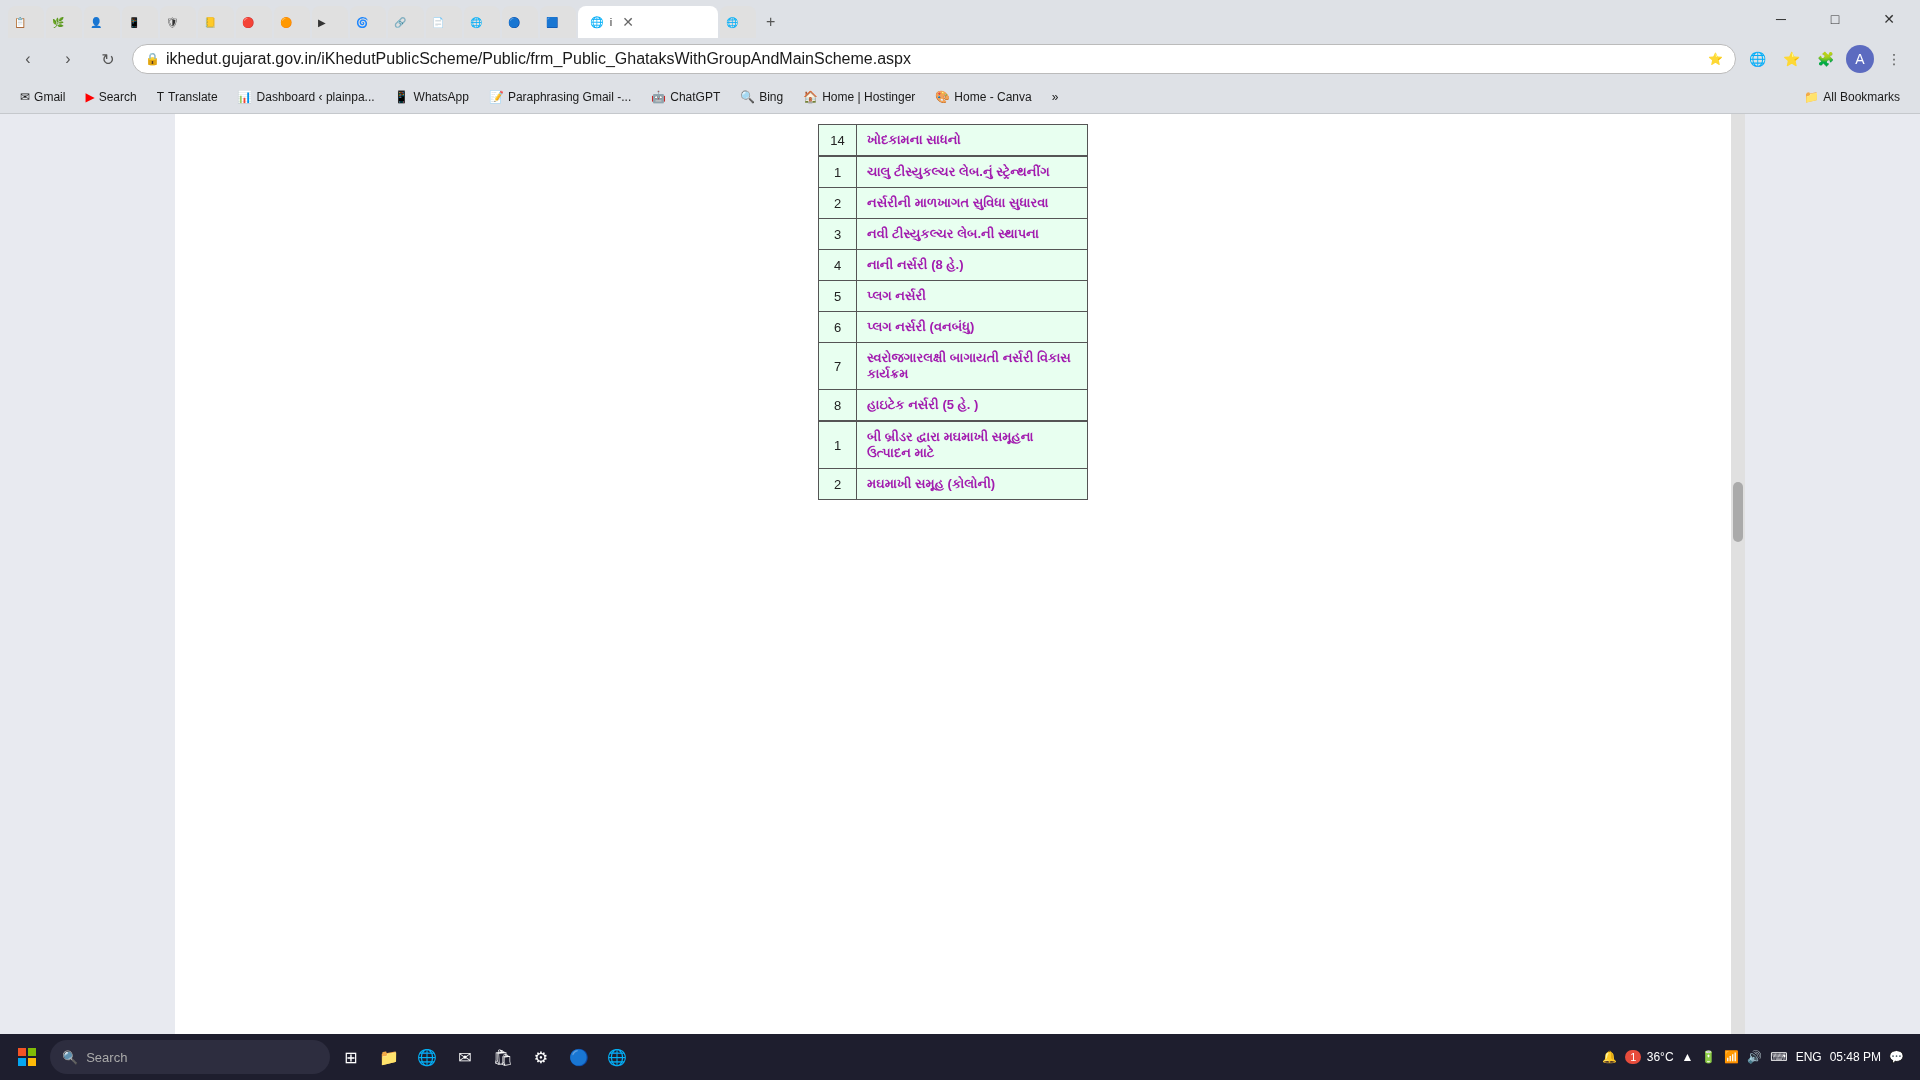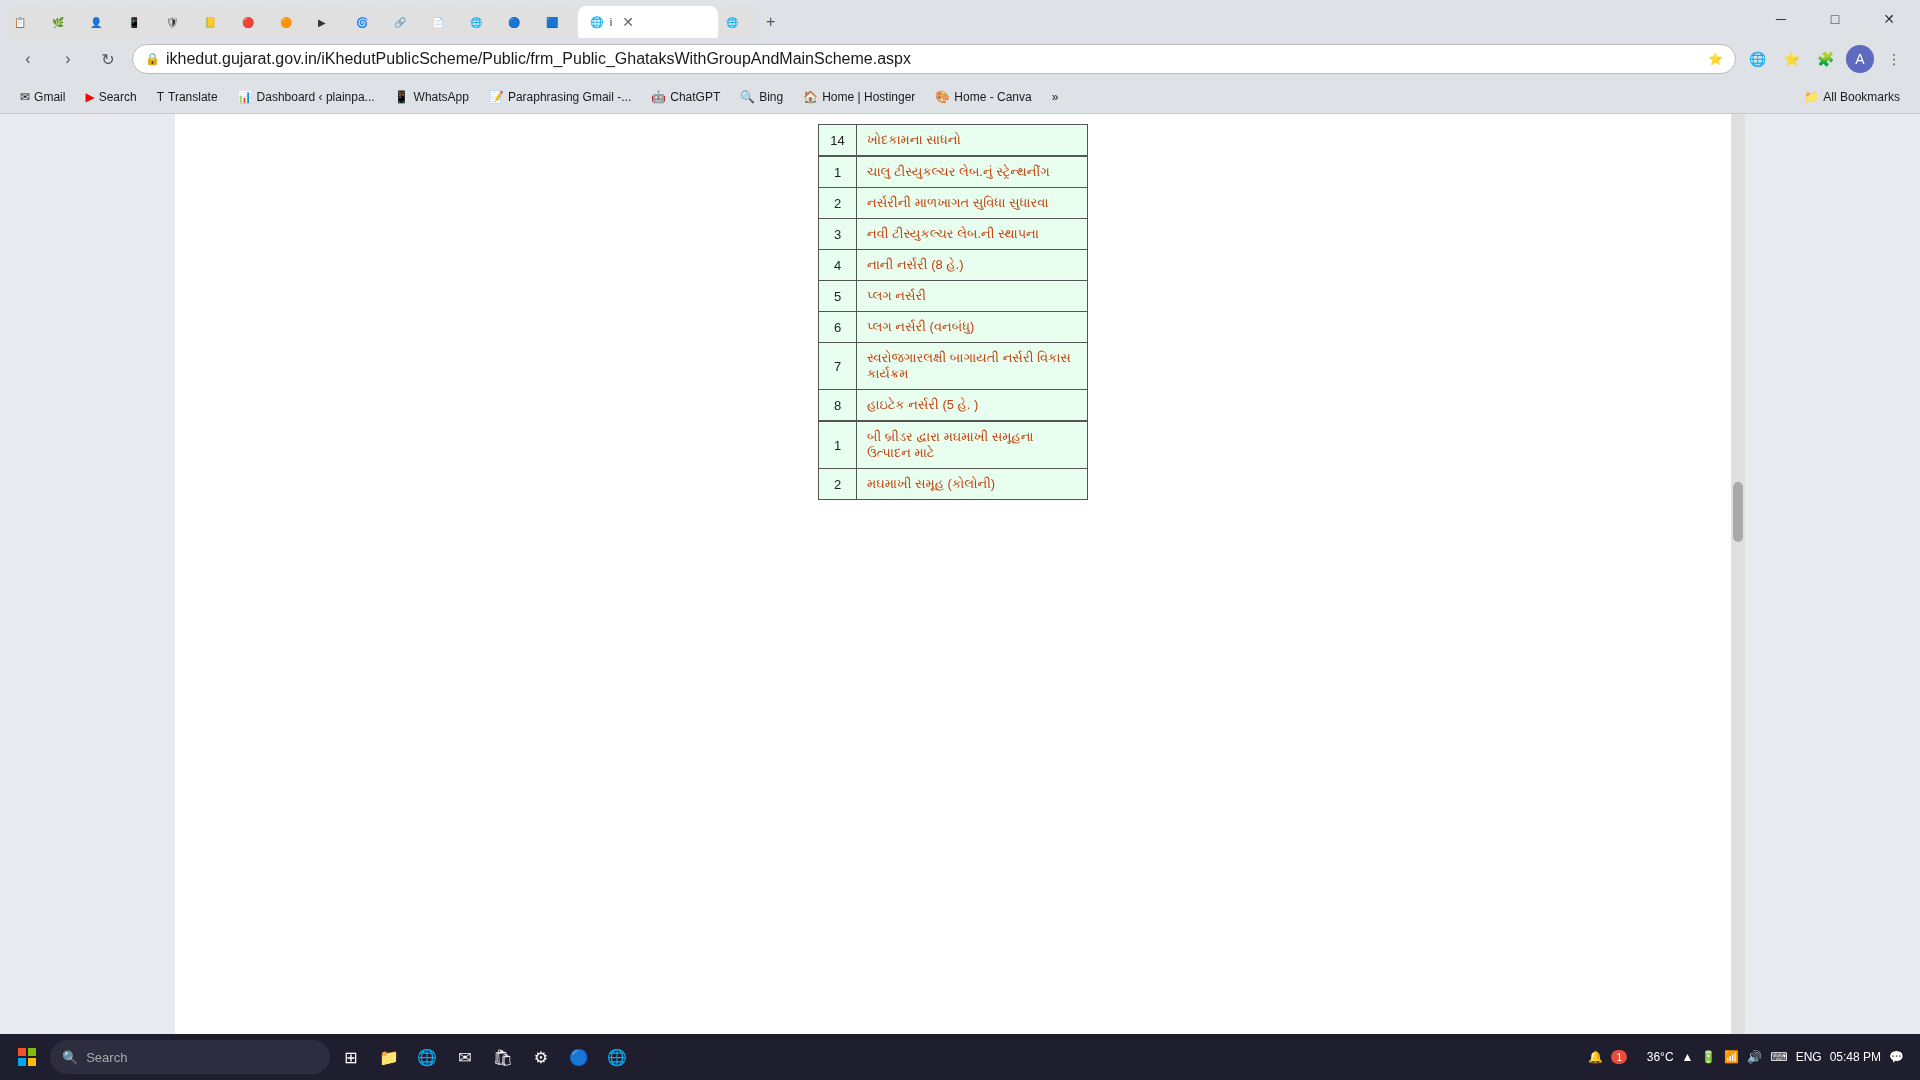--- a/index.html
+++ b/index.html
@@ -43,21 +43,21 @@
     .scrollbar { width: 14px; background: #e0e0e0; position: relative; }
     .scrollbar-thumb { width: 10px; height: 60px; background: #aaa; border-radius: 5px; position: absolute; top: 40%; left: 2px; }
 
     .main-content-wrapper { display: flex; flex: 1; overflow: hidden; }
     .center-col { flex: 1; overflow-y: auto; background: #fff; display: flex; justify-content: center; }
     .inner-page { width: 600px; padding: 10px 20px 20px 20px; }
 
     table.data-table { border-collapse: collapse; width: 270px; margin: 0 auto; }
     table.data-table td { border: 1px solid #555; padding: 7px 10px; font-size: 13px; }
     table.data-table td.num { width: 38px; text-align: center; background: #e8fff0; color: #222; }
-    table.data-table td.txt { background: #e8fff0; color: #c2410c; }
+    table.data-table td.txt { background: #e8fff0; color: #a21caf; font-weight: bold; }
   </style>
 </head>
 <body>
 
 <div class="browser-frame">
 
   <div class="title-bar">
     <div class="tab-bar">
 
       <div style="display:flex; gap:2px; align-items:flex-end; height:38px; overflow:hidden;">
@@ -261,21 +261,21 @@
       <div class="taskbar-icon">🛍</div>
       <div class="taskbar-icon">⚙</div>
       <div class="taskbar-icon" style="color:#fbbc04;">🔵</div>
       <div class="taskbar-icon" style="color:#0078d4;">🌐</div>
     </div>
     <div class="taskbar-right">
       <div class="taskbar-sys">
         <span>🔔</span>
         <span>
           <span style="background:#e74c3c; color:#fff; border-radius:10px; padding:1px 5px; font-size:11px;">1</span>
-          <span style="margin-left:16px;">36°C</span>
+          <span style="margin-left:2px;">36°C</span>
         </span>
         <span>▲</span>
         <span>🔋</span>
         <span>📶</span>
         <span>🔊</span>
         <span>⌨</span>
         <span>ENG</span>
         <span>05:48 PM</span>
         <span>💬</span>
       </div>

